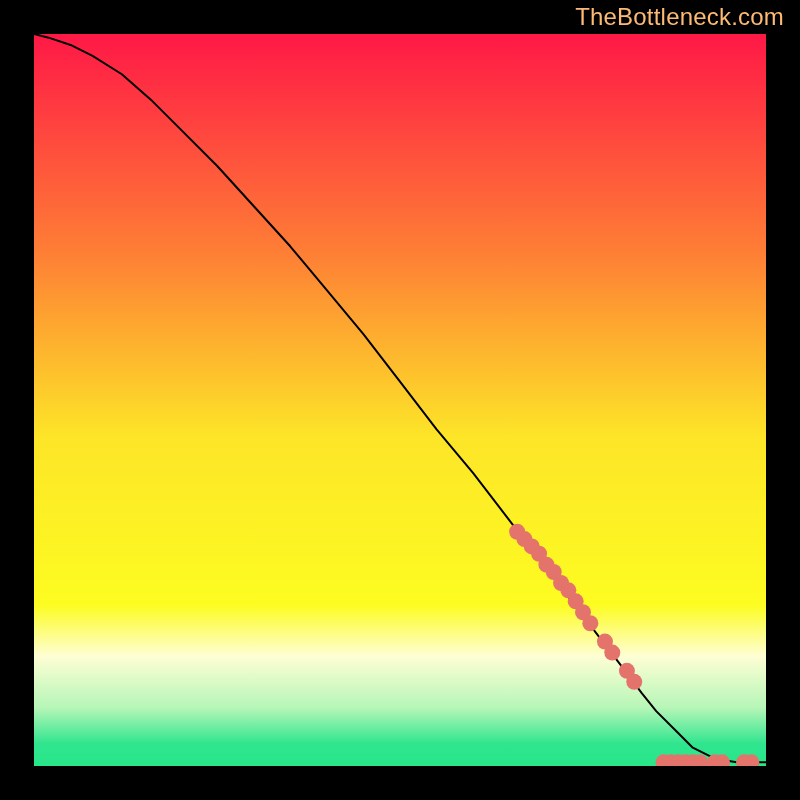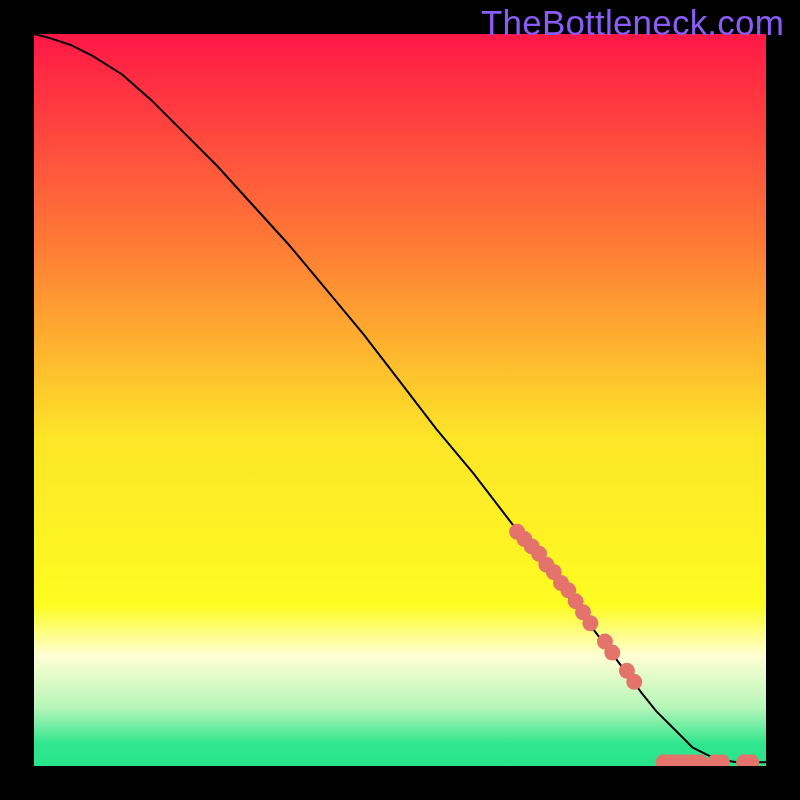--- a/index.html
+++ b/index.html
@@ -14,23 +14,23 @@
   .outer-frame {
     position: absolute;
     top: 0; left: 0;
     width: 800px; height: 800px;
     background: #000;
   }
   .watermark {
     position: absolute;
     top: 3px;
     right: 16px;
-    font-size: 35px;
+    font-size: 24px;
     font-weight: 500;
-    color: #8b5cf6;
+    color: #fdba74;
     letter-spacing: 0.2px;
     z-index: 20;
   }
   .plot-area {
     position: absolute;
     top: 34px;
     left: 34px;
     width: 732px;
     height: 732px;
     overflow: hidden;

